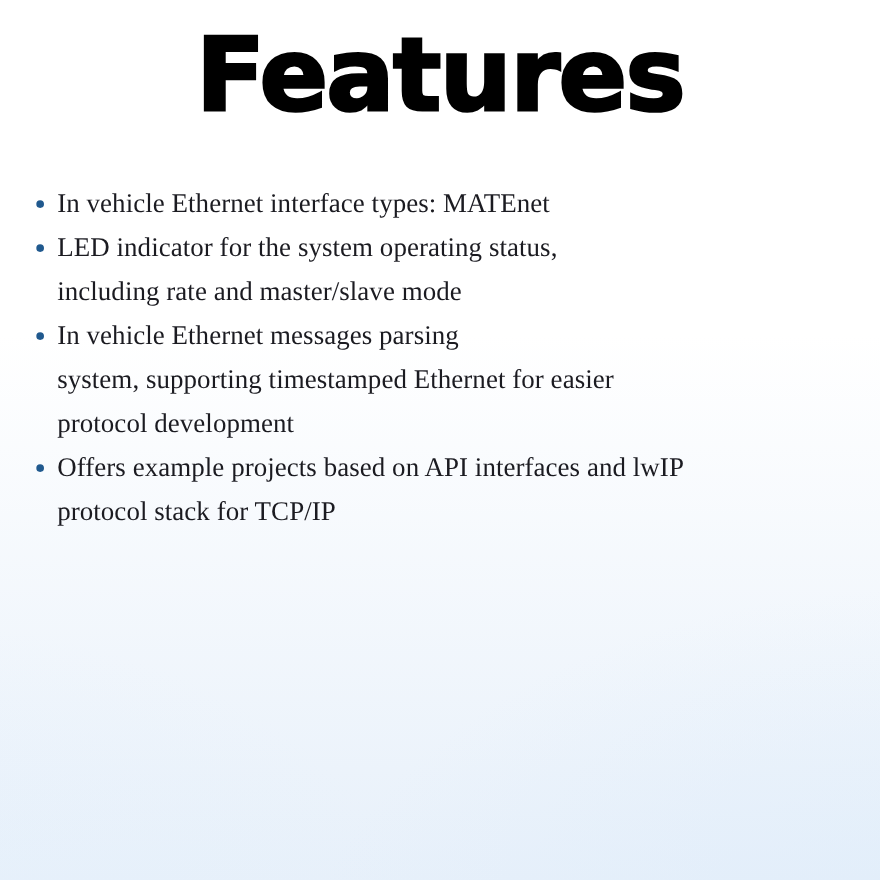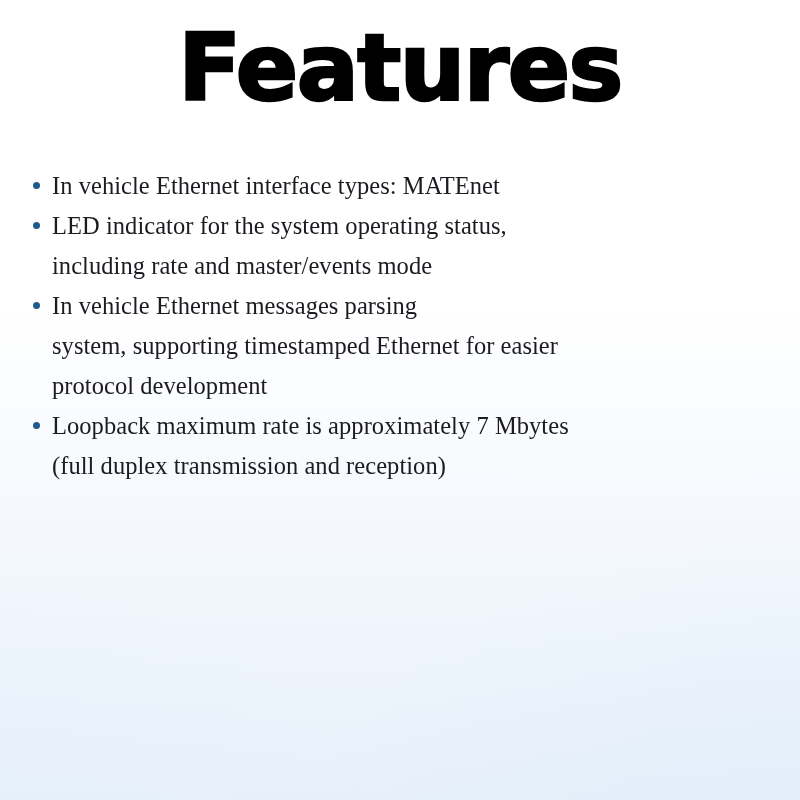--- a/index.html
+++ b/index.html
@@ -107,33 +107,33 @@
 
       <li class="bullet-item" style="color: rgb(27, 27, 33);">
         <span class="bullet-dot" style="background: rgb(32, 89, 142);"></span>
         <span class="bullet-text">In vehicle Ethernet interface types: MATEnet</span>
       </li>
 
 
       <li class="bullet-item" style="color: rgb(27, 27, 33);">
         <span class="bullet-dot" style="background: rgb(32, 89, 142);"></span>
         <span class="bullet-text">LED indicator for the system operating status,
-including rate and master/events mode</span>
+including rate and master/slave mode</span>
       </li>
 
       <li class="bullet-item" style="color: rgb(27, 27, 33);">
         <span class="bullet-dot" style="background: rgb(32, 89, 142);"></span>
         <span class="bullet-text">In vehicle Ethernet messages parsing
 system, supporting timestamped Ethernet for easier
 protocol development</span>
       </li>
 
 
-
       <li class="bullet-item" style="color: rgb(27, 27, 33);">
         <span class="bullet-dot" style="background: rgb(32, 89, 142);"></span>
-        <span class="bullet-text">Loopback maximum rate is approximately 7 Mbytes
-(full duplex transmission and reception)</span>
+        <span class="bullet-text">Offers example projects based on API interfaces and lwIP
+protocol stack for TCP/IP</span>
       </li>
+
 
     </ul>
   </div>
 </div>
 
 </body></html>

